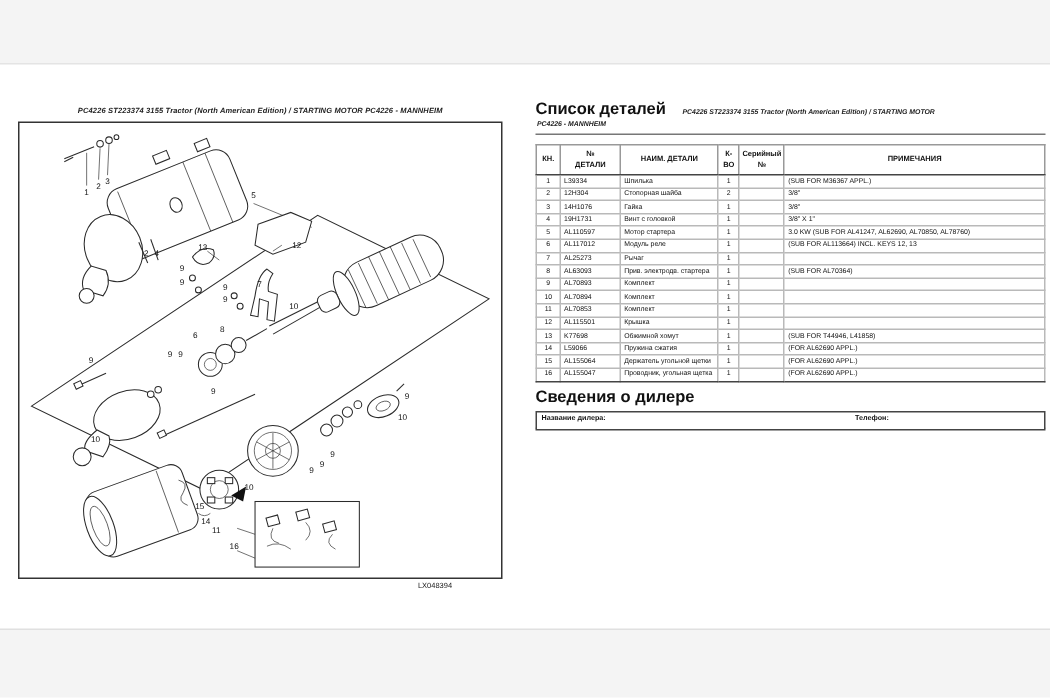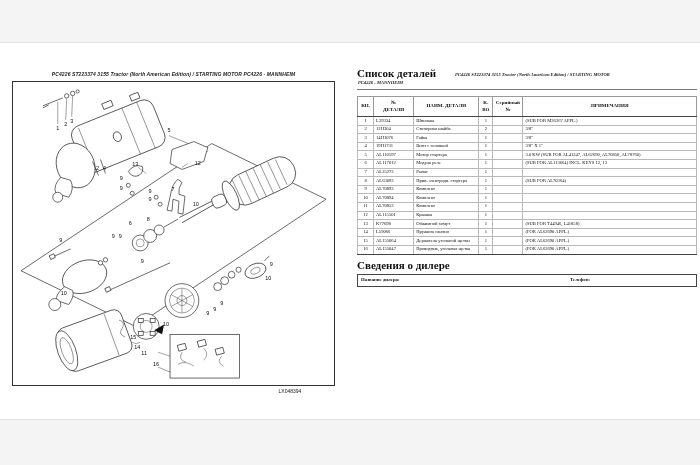--- a/index.html
+++ b/index.html
@@ -22,21 +22,21 @@
   .diagram-frame{
     position:absolute;left:12px;top:38px;width:321px;height:303px;
     border:1px solid #333;background:#fff;
   }
   .diagram-frame svg{display:block;width:100%;height:100%;}
   .figure-caption{
     position:absolute;left:252px;top:345px;width:76px;
     font-size:5px;text-align:center;color:#222;
   }
   
-  .right-col{position:absolute;left:357px;top:0;width:340px;height:376px;font-family:Liberation Serif, serif;}
+  .right-col{position:absolute;left:357px;top:0;width:340px;height:376px;}
   .pl-title{
     position:absolute;left:0;top:24px;
     font-size:11px;font-weight:bold;color:#111;
   }
   .pl-subtitle{
     position:absolute;left:1px;top:37px;
     font-size:4.6px;font-style:italic;font-weight:bold;color:#222;
   }
   .pl-header{
     position:absolute;left:98px;top:29px;width:240px;

